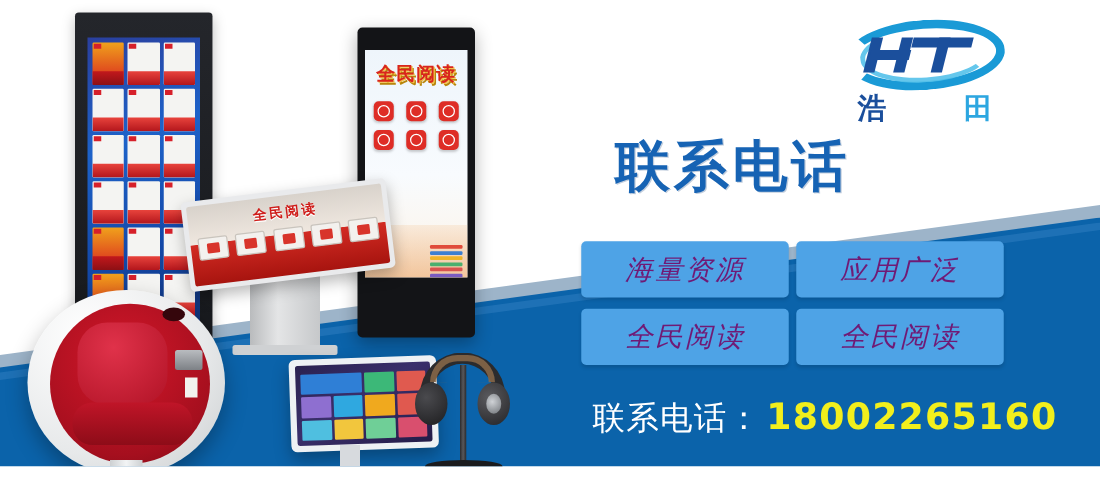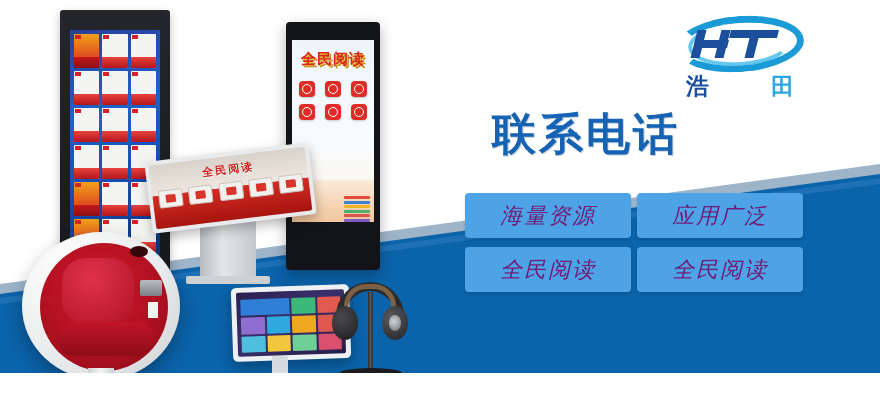--- a/index.html
+++ b/index.html
@@ -299,15 +299,17 @@
   <div class="headline">联系电话</div>
 
   <div class="tags">
     <div class="tag">海量资源</div>
     <div class="tag">应用广泛</div>
     <div class="tag">全民阅读</div>
     <div class="tag">全民阅读</div>
   </div>
 
   <div class="phone">
+    <span class="plabel">联系电话：</span>
+    <span class="pnum">18002265160</span>
   </div>
 
 </div>
 
 </body></html>

